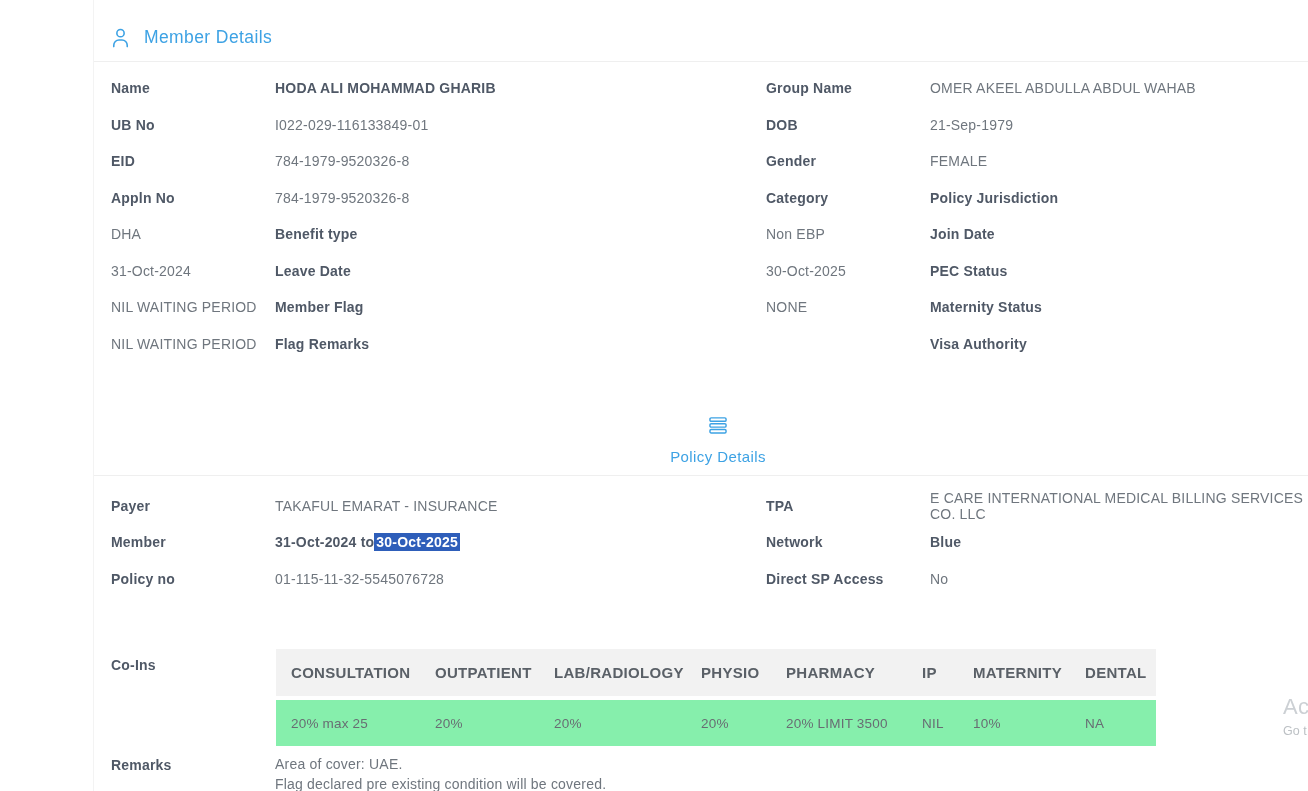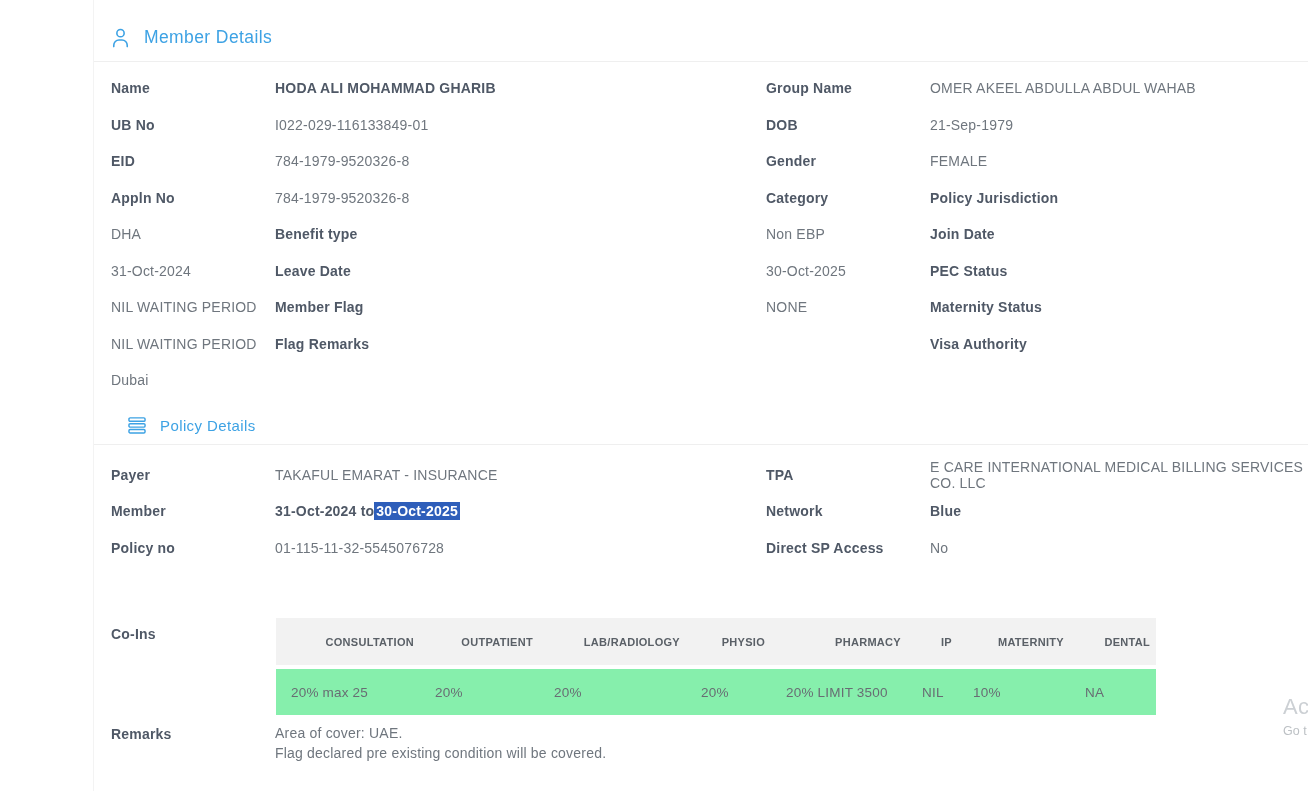--- a/index.html
+++ b/index.html
@@ -11,37 +11,37 @@
   *{box-sizing:border-box;}
   html,body{margin:0;padding:0;}
   body{
     width:1308px;height:791px;overflow:hidden;position:relative;
     background:#ffffff;color:var(--value);
     font-family:"Liberation Sans",sans-serif;font-size:14px;
   }
   .card{margin-left:93px;border-left:1px solid #f3f3f3;min-height:791px;}
   .section-header{display:flex;align-items:center;gap:14px;padding:27px 0 13px 17px;cursor:pointer;}
   .section-header .title{font-size:17.5px;letter-spacing:.4px;color:var(--accent);font-weight:400;text-align:center;}
-  .section-header.sub{padding:18px 0 10px 34px;}
+  .section-header.sub{padding:18px 0 10px 34px;flex-direction:column;}
   .section-header.sub .title{font-size:15px;}
   .divider{height:1px;background:#efefef;}
   .fields-grid{display:grid;grid-template-columns:164px 491px 164px 1fr;margin-left:17px;}
   .fields-grid.member{margin-top:8px;}
   .fields-grid.policy{margin-top:12px;}
   .fields-grid>div{height:36.5px;display:flex;align-items:center;letter-spacing:.2px;}
   .flabel{color:var(--label);font-weight:700;}
   .fvalue{color:var(--value);}
   .fvalue.bold{color:var(--label);font-weight:700;}
   .hl{background:var(--selection);color:#fff;padding:1px 2px;}
   .coins-section{display:flex;margin-left:17px;margin-top:48px;}
   .coins-label{width:165px;padding-top:12px;color:var(--label);font-weight:700;letter-spacing:.2px;}
   table.coins{width:880px;border-collapse:separate;border-spacing:0 4px;table-layout:fixed;}
   table.coins th{
-    background:#f2f2f2;height:47px;text-align:right;padding:0 6px 0 15px;
-    font-size:11px;letter-spacing:.3px;color:#5a6067;font-weight:700;
+    background:#f2f2f2;height:47px;text-align:left;padding:0 6px 0 15px;
+    font-size:15px;letter-spacing:.3px;color:#5a6067;font-weight:700;
   }
   table.coins td{
     background:#86efac;height:46px;padding:0 6px 0 15px;
     font-size:13.5px;color:#686d73;letter-spacing:.2px;
   }
   .remarks-row{display:flex;margin-left:17px;margin-top:4px;}
   .remarks-label{width:164px;color:var(--label);font-weight:700;padding-top:3px;letter-spacing:.2px;}
   .remarks-lines div{line-height:20px;color:var(--value);letter-spacing:.2px;}
   .watermark{position:absolute;left:1283px;top:694px;white-space:nowrap;}
   .wm1{font-size:22px;color:#ccd0d4;letter-spacing:.3px;}
@@ -91,21 +91,20 @@
       <div class="fvalue">30-Oct-2025</div>
       <div class="flabel">PEC Status</div>
       <div class="fvalue">NIL WAITING PERIOD</div>
       <div class="flabel">Member Flag</div>
       <div class="fvalue">NONE</div>
       <div class="flabel">Maternity Status</div>
       <div class="fvalue">NIL WAITING PERIOD</div>
       <div class="flabel">Flag Remarks</div>
       <div class="fvalue"></div>
       <div class="flabel">Visa Authority</div>
-      <div class="fvalue">Dubai</div>
       <div></div>
       <div></div>
     </div>
 
   <div class="section-header sub">
     <span class="icon">
       <svg width="18" height="17" viewBox="0 0 20 19" fill="none" stroke="#3da2e4" stroke-width="1.6">
         <rect x="1" y="1" width="18" height="3.8" rx="1.3"></rect>
         <rect x="1" y="7.5" width="18" height="3.8" rx="1.3"></rect>
         <rect x="1" y="14" width="18" height="3.8" rx="1.3"></rect>

